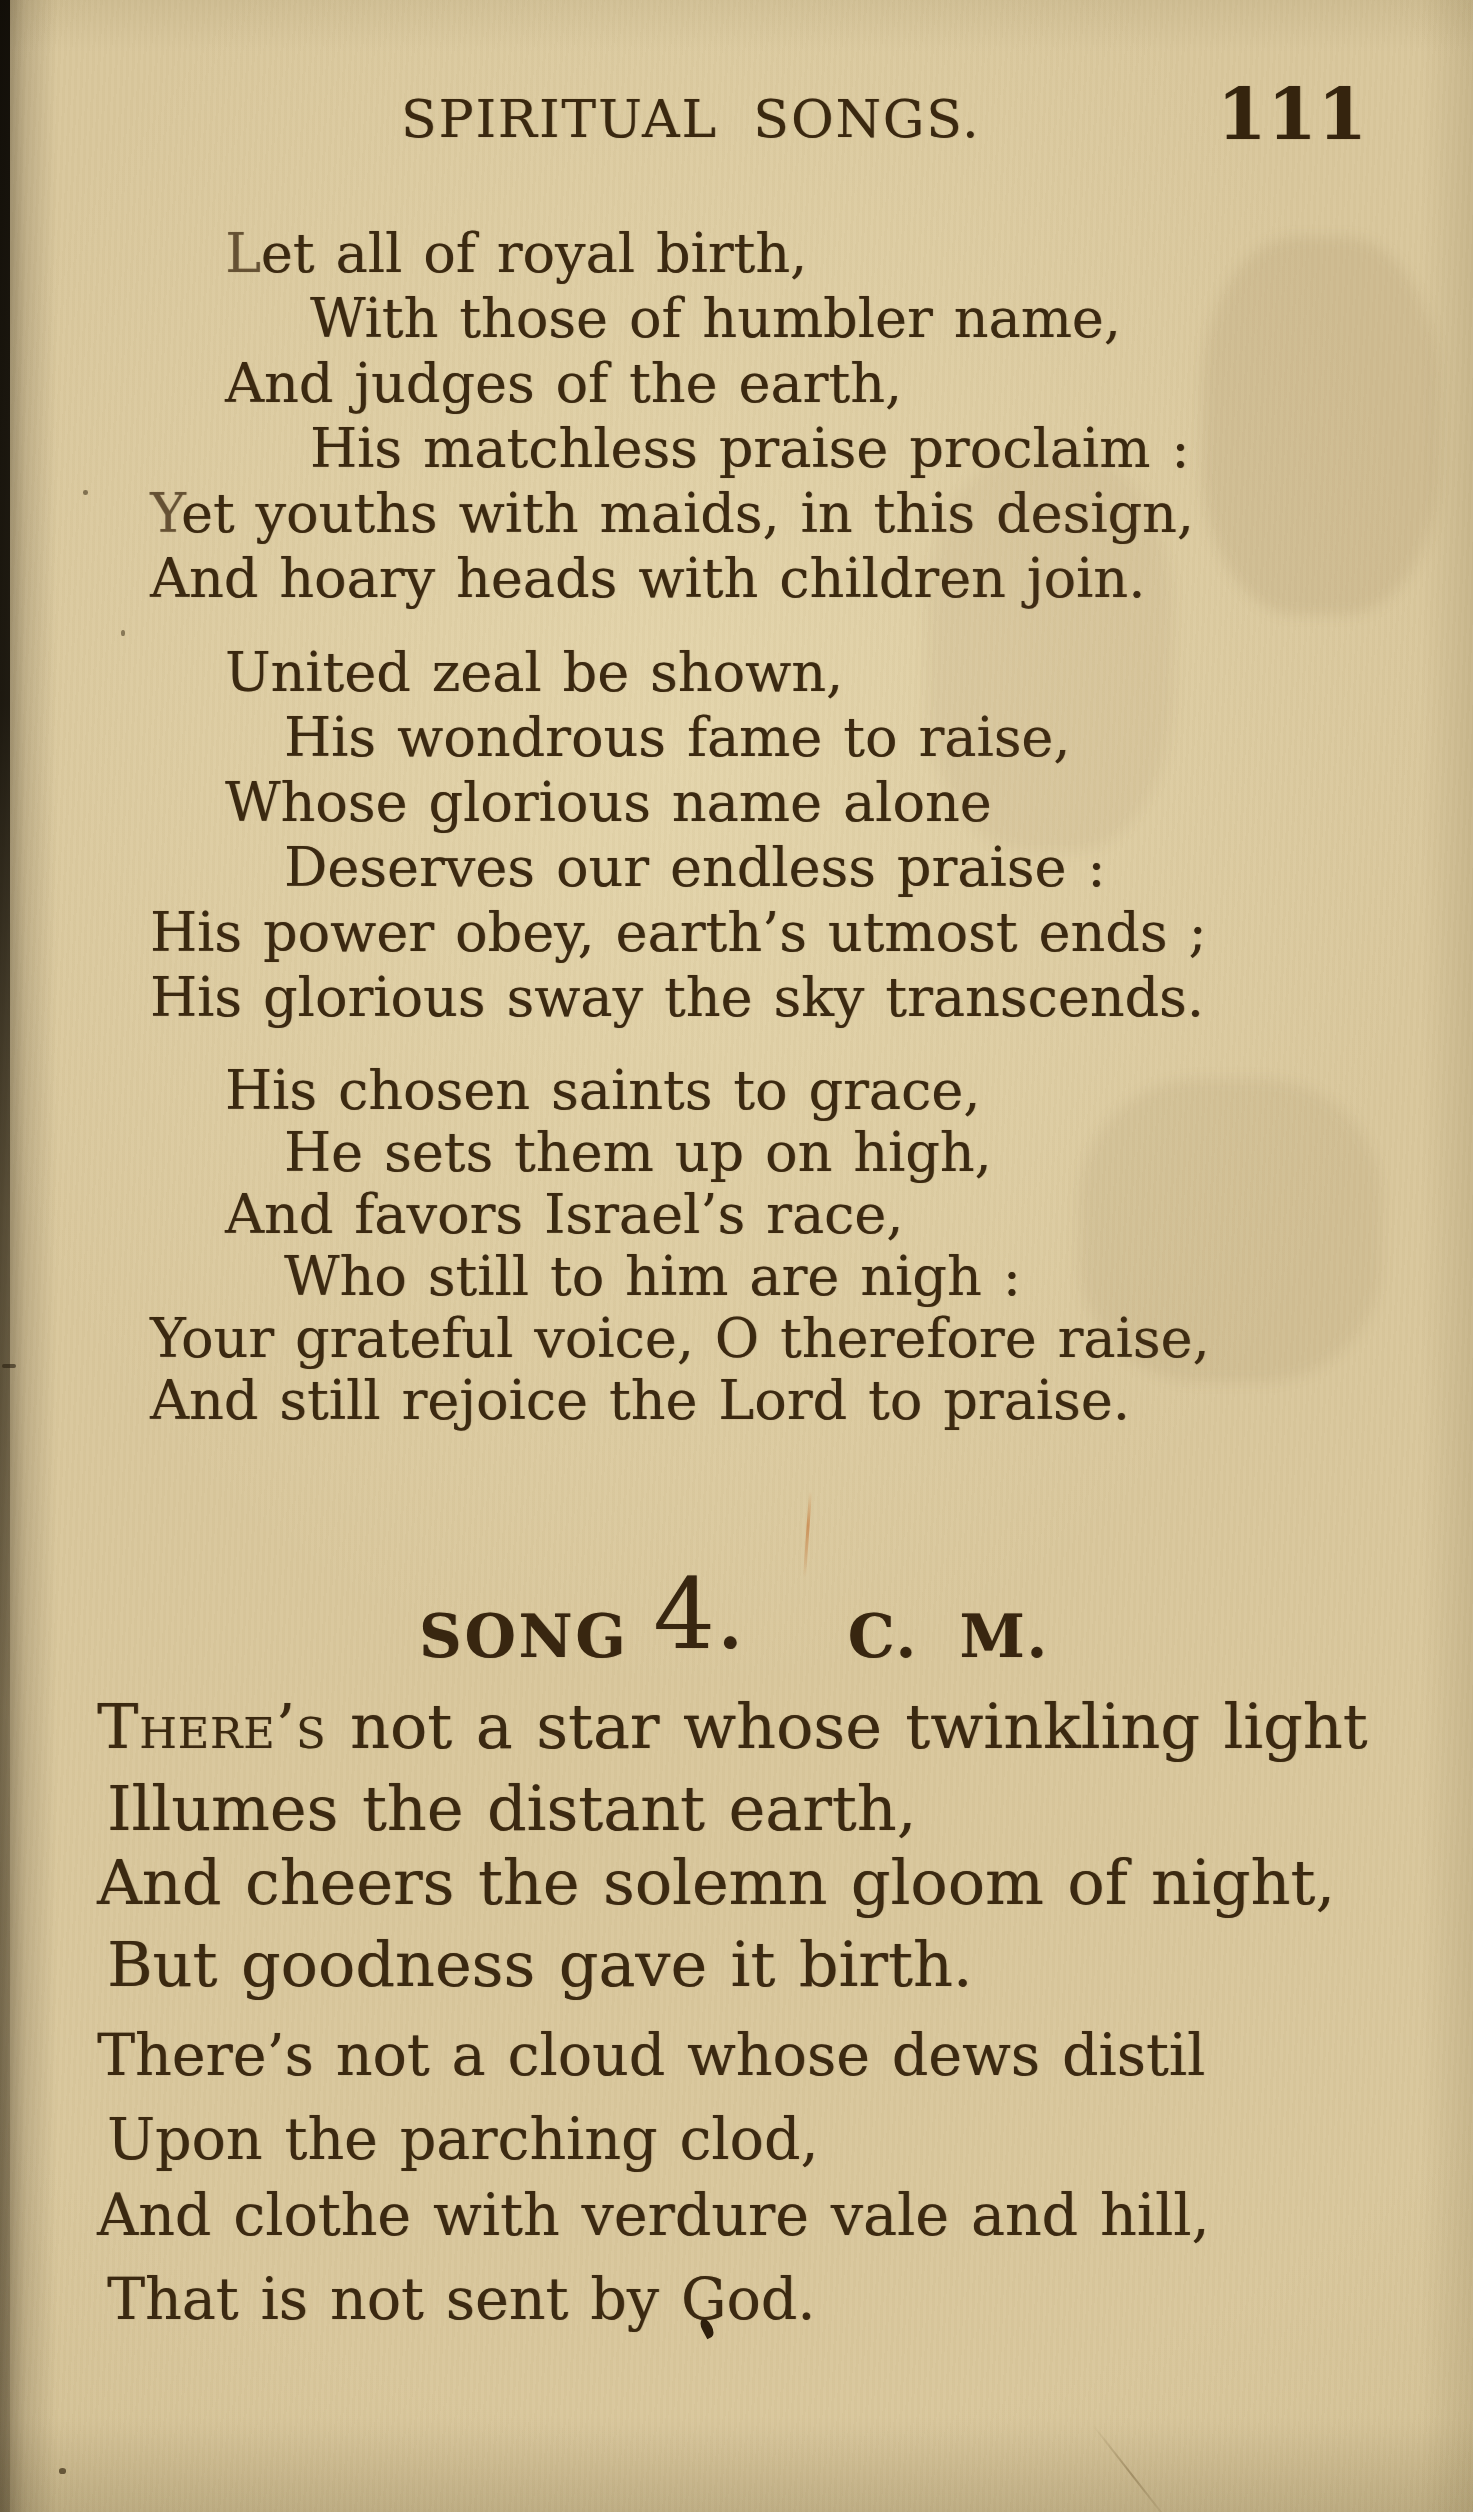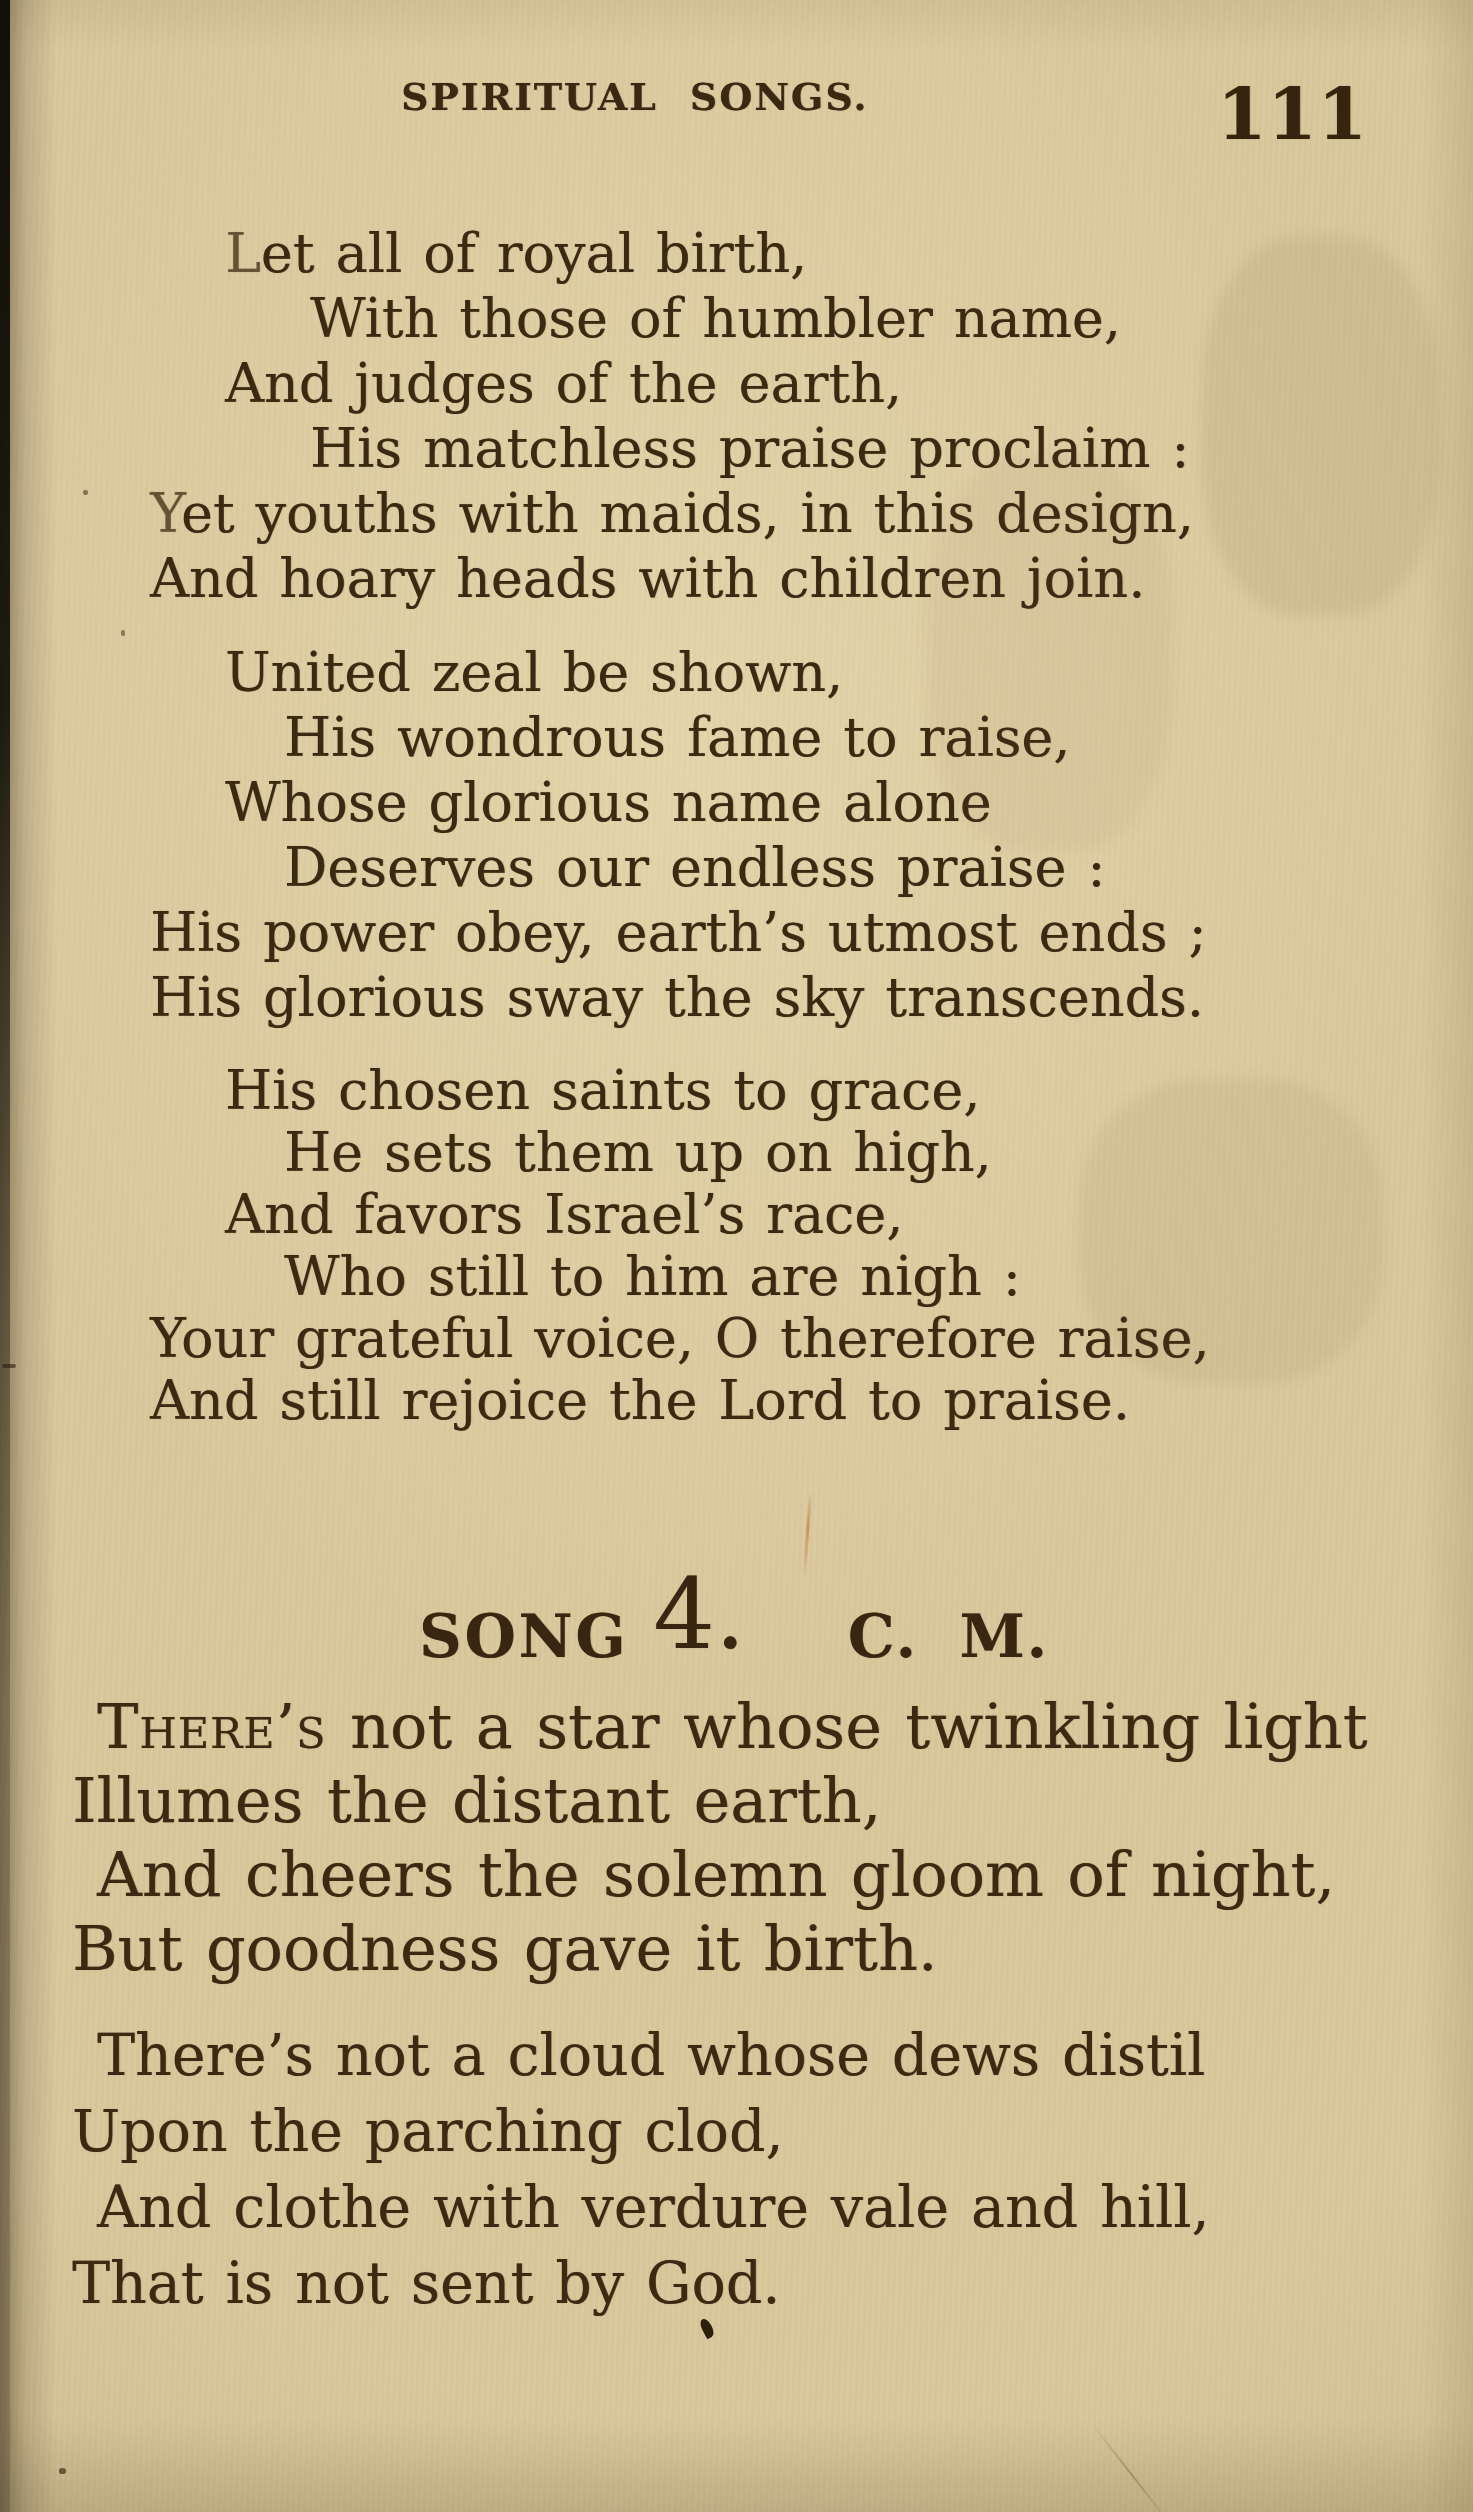--- a/index.html
+++ b/index.html
@@ -25,22 +25,22 @@
   }
   .binding-dark {
     position: absolute; left: 0; top: 0; width: 10.4px; height: 100%;
     background: linear-gradient(to bottom,
       rgba(12,9,4,0.95) 0%, rgba(14,11,5,0.88) 28%,
       rgba(35,28,14,0.55) 48%, rgba(55,45,25,0.30) 68%,
       rgba(60,50,30,0.22) 100%);
   }
   
   .header-title {
-    position: absolute; left: 401px; top: 74px;
-    font-size: 38px; font-weight: bold;
+    position: absolute; left: 401px; top: 89px;
+    font-size: 52px; font-weight: normal;
     letter-spacing: 1.9px; word-spacing: 17px;
     color: #3a2810;
     text-shadow: 0.5px 0.4px 0.9px rgba(52,34,14,0.5);
   }
   .page-number {
     position: absolute; left: 1217px; top: 72px;
     font-size: 71px; font-weight: bold; letter-spacing: 0.9px;
     color: #35240e;
     text-shadow: 0.5px 0.4px 0.9px rgba(52,34,14,0.5);
   }
@@ -54,21 +54,21 @@
   .s-e { top: 2017px; font-size: 57px; line-height: 76px; }
   .stanza, .song-heading {
     text-shadow: 0.4px 0.3px 0.8px rgba(54,36,15,0.55);
     word-spacing: 3.8px;
   }
   .l0  { padding-left: 150px; }
   .l1  { padding-left: 225px; }
   .l2  { padding-left: 310px; }
   .l2b { padding-left: 284px; }
   .q0  { padding-left: 97px; }
-  .q1  { padding-left: 72px; }
+  .q1  { padding-left: 107px; margin-top: 8px; }
   .fade-lead::first-letter { color: rgba(78,56,30,0.55); }
   .sc-lead { font-variant: small-caps; letter-spacing: 0.9px; }
   
   .song-heading {
     position: absolute; left: 419px; top: 1558px;
     display: flex; align-items: flex-end; color: #382610;
   }
   .sh-label { font-size: 59px; font-weight: bold; letter-spacing: 2.8px; }
   .sh-num   { font-size: 97px; margin-left: 24.6px; }
   .sh-meter { font-size: 59px; font-weight: bold; letter-spacing: 1.9px; word-spacing: 19px; margin-left: 102px; }

